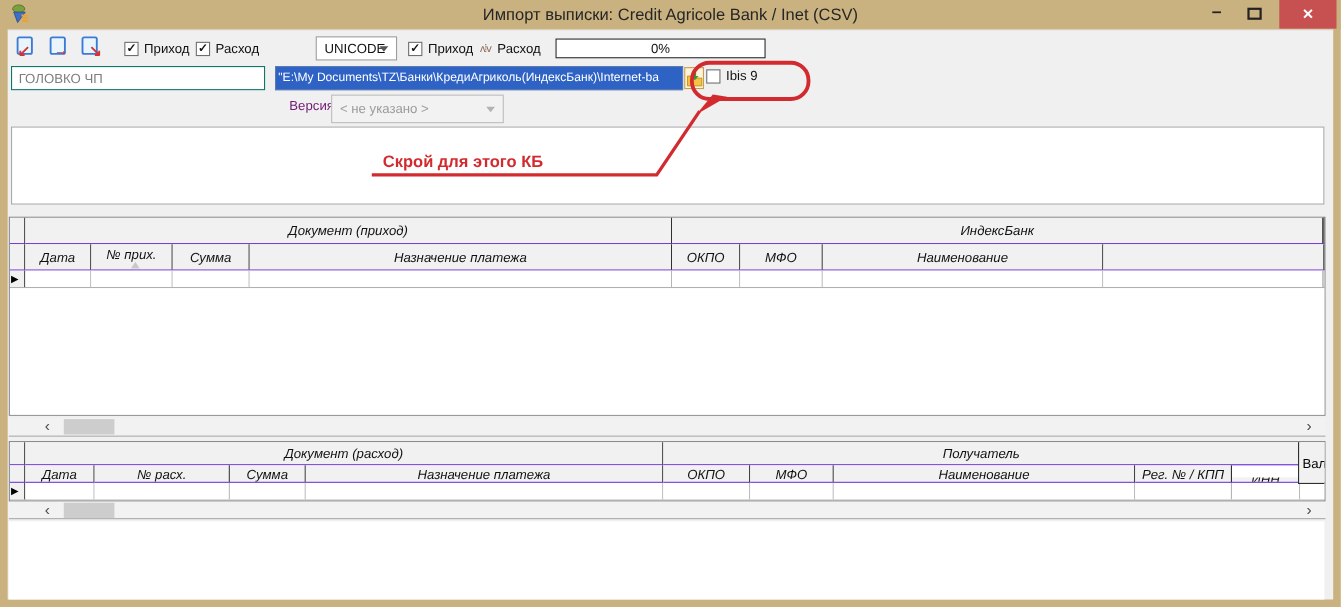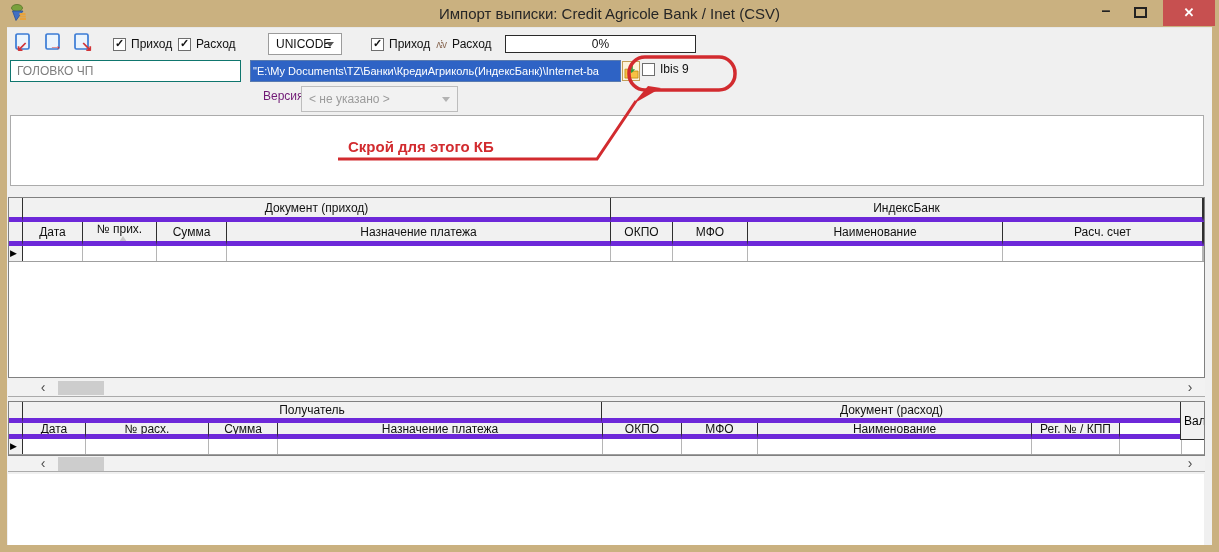--- a/index.html
+++ b/index.html
@@ -43,31 +43,31 @@
   .input-name { position:absolute; left:10px; top:60px; width:231px; height:22px; background:#fff;
                 border:1px solid #0f766e; font-size:12px; color:#7e7e7e; padding:0 6px;
                 font-family:"Liberation Sans", sans-serif; }
   .path-field { position:absolute; left:250px; top:60px; width:371px; height:22px; background:#2e63c5;
                 border:1px solid #5a7bb0; overflow:hidden; display:flex; align-items:center; cursor:text; }
   .path-field .sel-text { color:#fff; font-size:11px; white-space:nowrap; padding-left:2px; }
   .btn-browse { position:absolute; left:622px; top:61px; width:18px; height:20px; background:#fdf3da;
                 border:1px solid #c39e55; cursor:pointer; display:flex; align-items:center; justify-content:center; }
   .lbl-version { position:absolute; left:263px; top:89px; font-size:12px; color:#701a75; }
   .combo-version { left:301px; top:86px; width:157px; height:26px;text-align:right; }
-  .combo-enc { left:268px; top:33px; width:74px; height:22px; }
+  .combo-enc { left:287px; top:33px; width:74px; height:22px; }
 
   
   .panel { position:absolute; left:10px; top:115px; width:1194px; height:71px; background:#fff; border:1px solid #ababab; }
 
   
   .grid { position:absolute; background:#fff; border:1px solid #808080; display:flex; flex-direction:column; }
   .g-row { display:flex; flex-shrink:0; }
   .g-cell { border-right:1px solid #2f2f2f; display:flex; align-items:center; justify-content:center;
             font-size:12px; color:#111; overflow:hidden; white-space:nowrap; }
-  .hdr { background:#f1f1f1; border-bottom:5px solid #6d28d9; }
+  .hdr { background:#f1f1f1; border-bottom:1px solid #6d28d9;font-style:italic; }
   .data-row { border-bottom:1px solid #9f9f9f; }
   .data-cell { border-right:1px solid #b5b5b5; background:#fff; }
   .sel-cell { background:#f1f1f1; border-right:1px solid #2f2f2f; justify-content:flex-start; padding-left:1px; }
   .row-marker { font-size:9px; color:#000; line-height:1; }
   .g-body { flex:1; background:#fff; }
   .flexfill { flex:1; }
   .sort-ind { width:0; height:0; border-left:4px solid transparent; border-right:4px solid transparent;
               border-bottom:6px solid #c9c9c9; margin-left:6px; }
   .val-cell { position:absolute; right:0; top:0; width:24px; height:38px; background:#f1f1f1;
               border-left:1px solid #2f2f2f; border-bottom:1px solid #2f2f2f; display:flex; align-items:center;
@@ -186,21 +186,20 @@
       <div class="g-cell hdr" style="width:60px;">Дата</div>
       <div class="g-cell hdr" style="width:74px;flex-direction:column;">
           <span>№ прих.</span>
           <span class="sort-ind"></span>
         </div>
       <div class="g-cell hdr" style="width:70px;">Сумма</div>
       <div class="g-cell hdr" style="width:384px;">Назначение платежа</div>
       <div class="g-cell hdr" style="width:62px;">ОКПО</div>
       <div class="g-cell hdr" style="width:75px;">МФО</div>
       <div class="g-cell hdr" style="width:255px;">Наименование</div>
-      <div class="g-cell hdr" style="width:200px;">Расч. счет</div>
       <div class="g-cell hdr flexfill"></div>
     </div>
     <div class="g-row data-row" style="height:16px;">
       <div class="g-cell sel-cell" style="width:14px;">
           <span class="row-marker">▶</span>
         </div>
       <div class="g-cell data-cell" style="width:60px;"></div>
       <div class="g-cell data-cell" style="width:74px;"></div>
       <div class="g-cell data-cell" style="width:70px;"></div>
       <div class="g-cell data-cell" style="width:384px;"></div>
@@ -216,22 +215,22 @@
   <div class="hscroll" style="top:380px;">
     <span class="sb-arrow left">‹</span>
     <span class="sb-thumb"></span>
     <span class="sb-arrow right">›</span>
   </div>
 
   <div class="grid" style="left:8px;top:401px;width:1197px;height:55px;">
     <div class="val-cell">Вал</div>
     <div class="g-row" style="height:21px;">
       <div class="g-cell hdr sel-cell" style="width:14px;"></div>
+      <div class="g-cell hdr" style="width:580px;">Документ (расход)</div>
       <div class="g-cell hdr" style="width:579px;">Получатель</div>
-      <div class="g-cell hdr" style="width:580px;">Документ (расход)</div>
       <div class="g-cell hdr flexfill" style="border-right:none;"></div>
     </div>
     <div class="g-row" style="height:16px;">
       <div class="g-cell hdr sel-cell" style="width:14px;"></div>
       <div class="g-cell hdr" style="width:63px;">Дата</div>
       <div class="g-cell hdr" style="width:123px;">№ расх.</div>
       <div class="g-cell hdr" style="width:69px;">Сумма</div>
       <div class="g-cell hdr" style="width:325px;">Назначение платежа</div>
       <div class="g-cell hdr" style="width:79px;">ОКПО</div>
       <div class="g-cell hdr" style="width:76px;">МФО</div>

